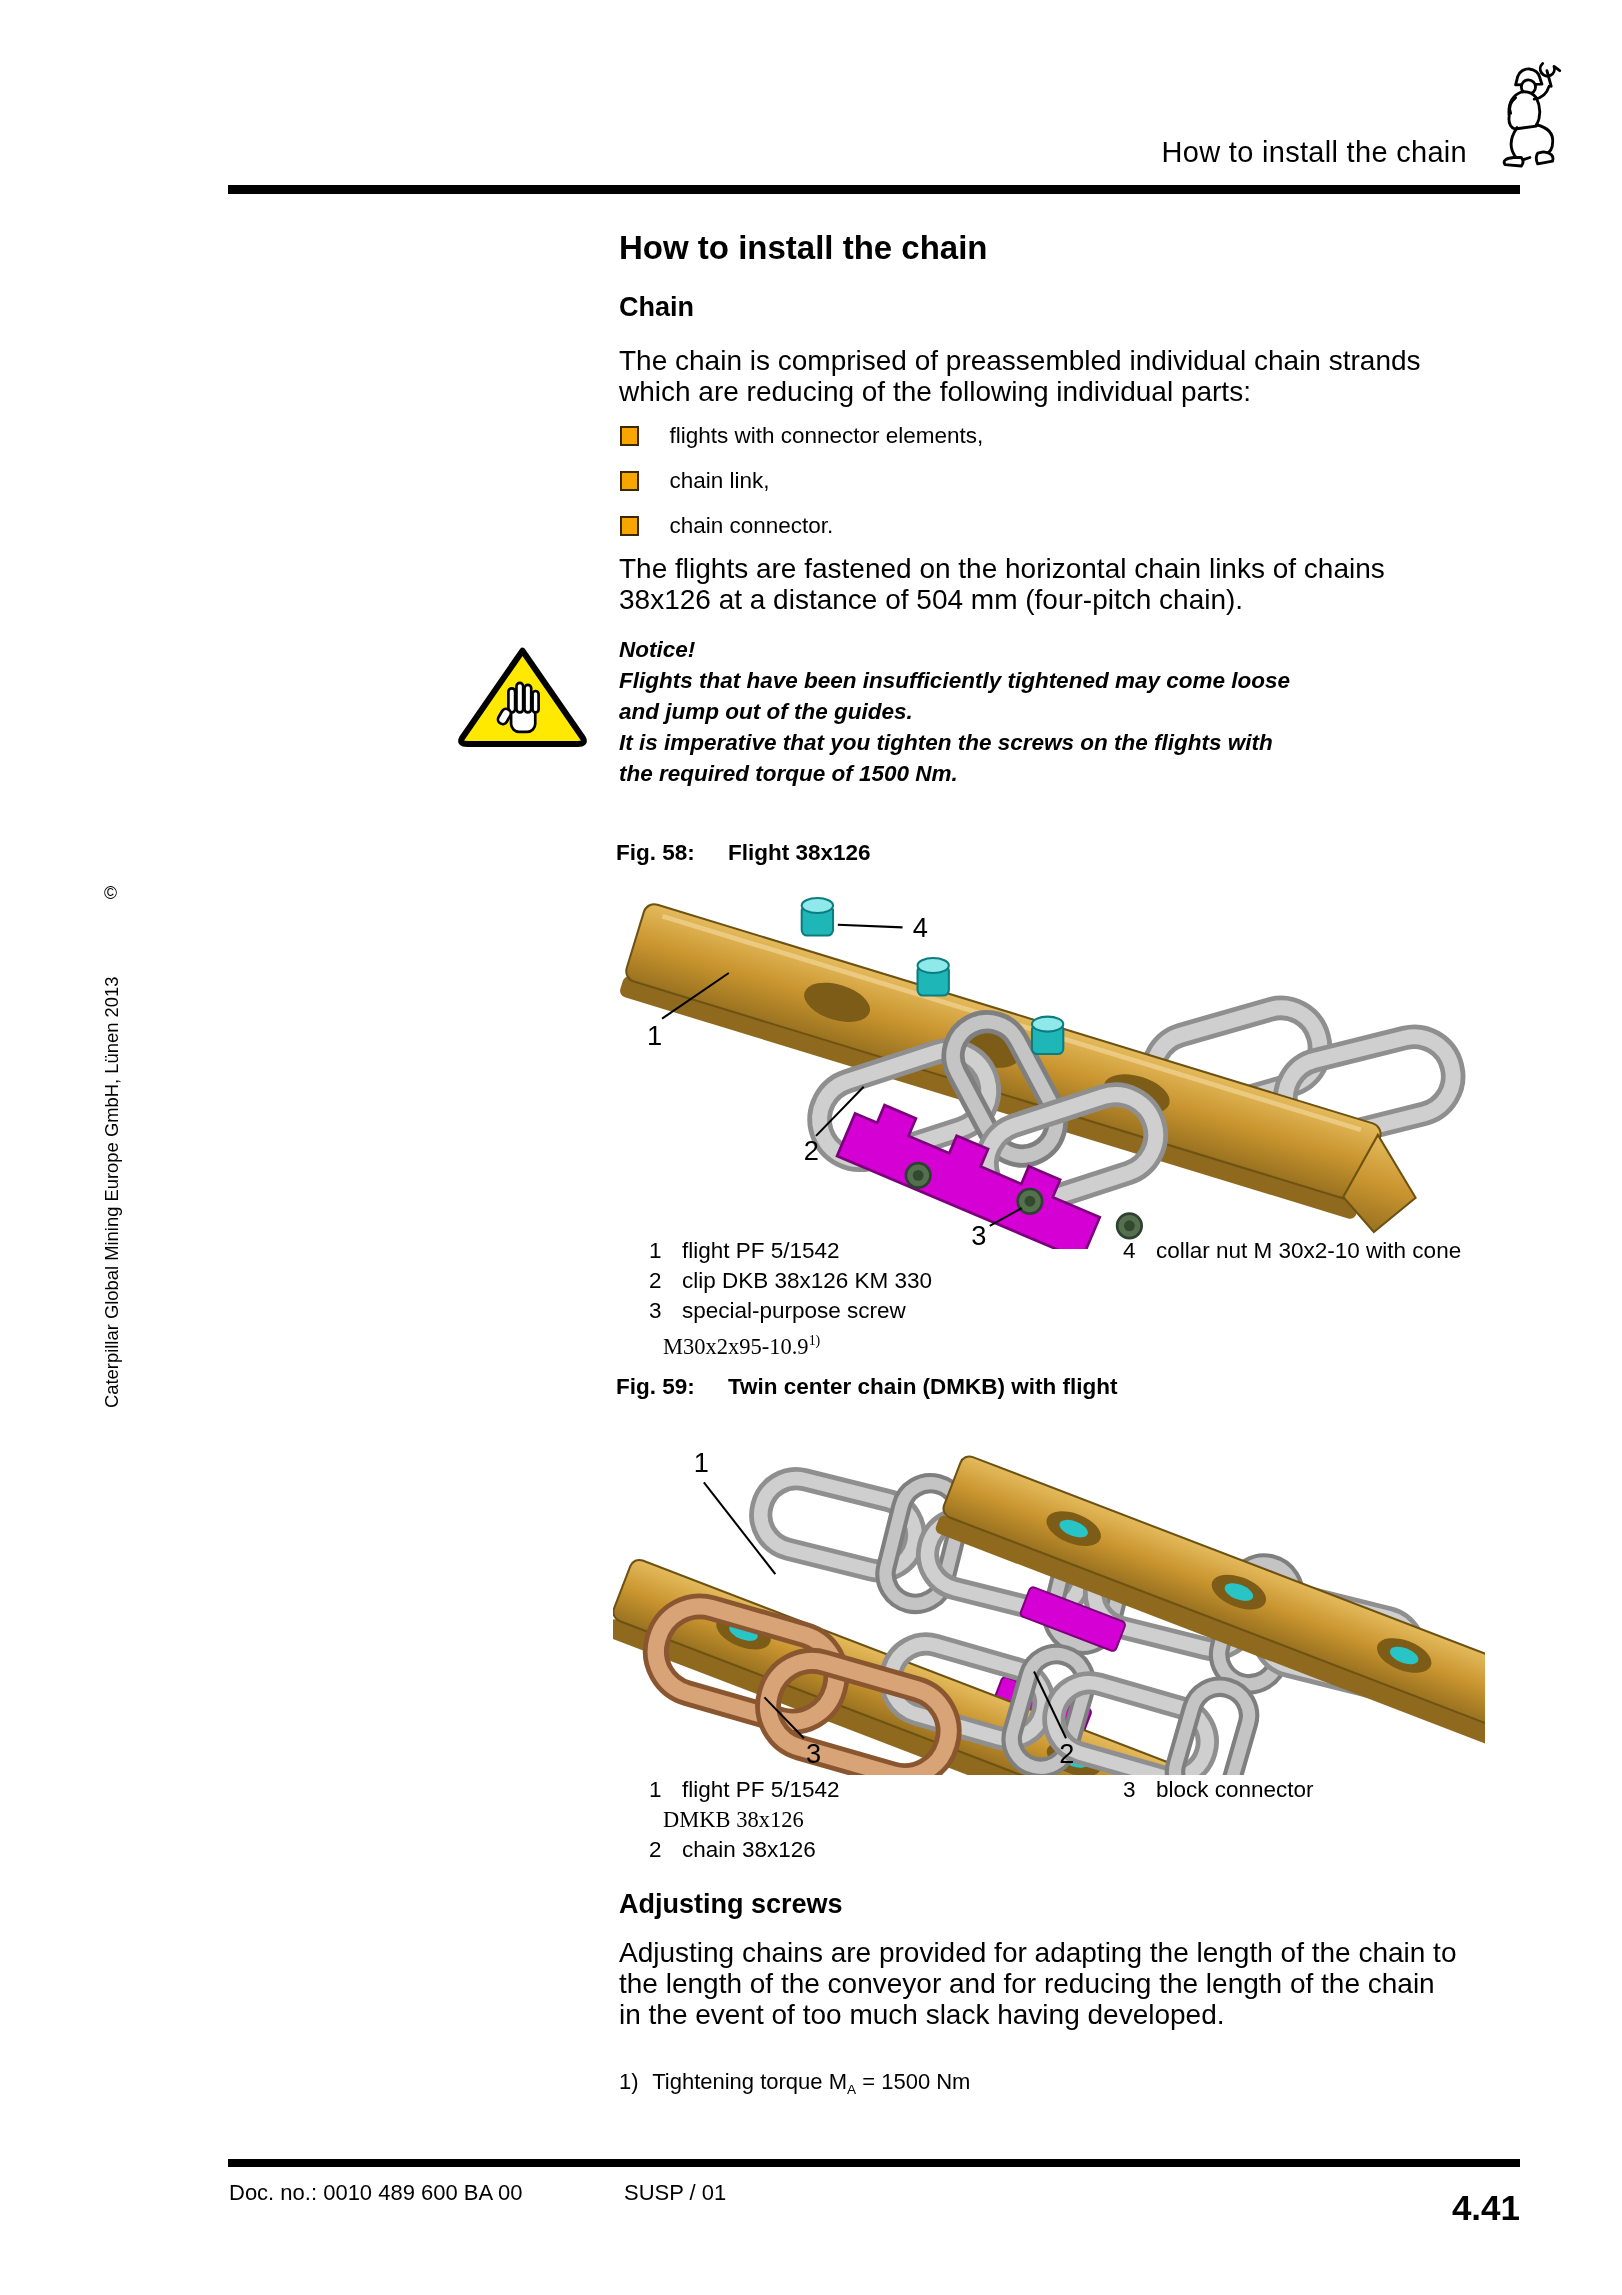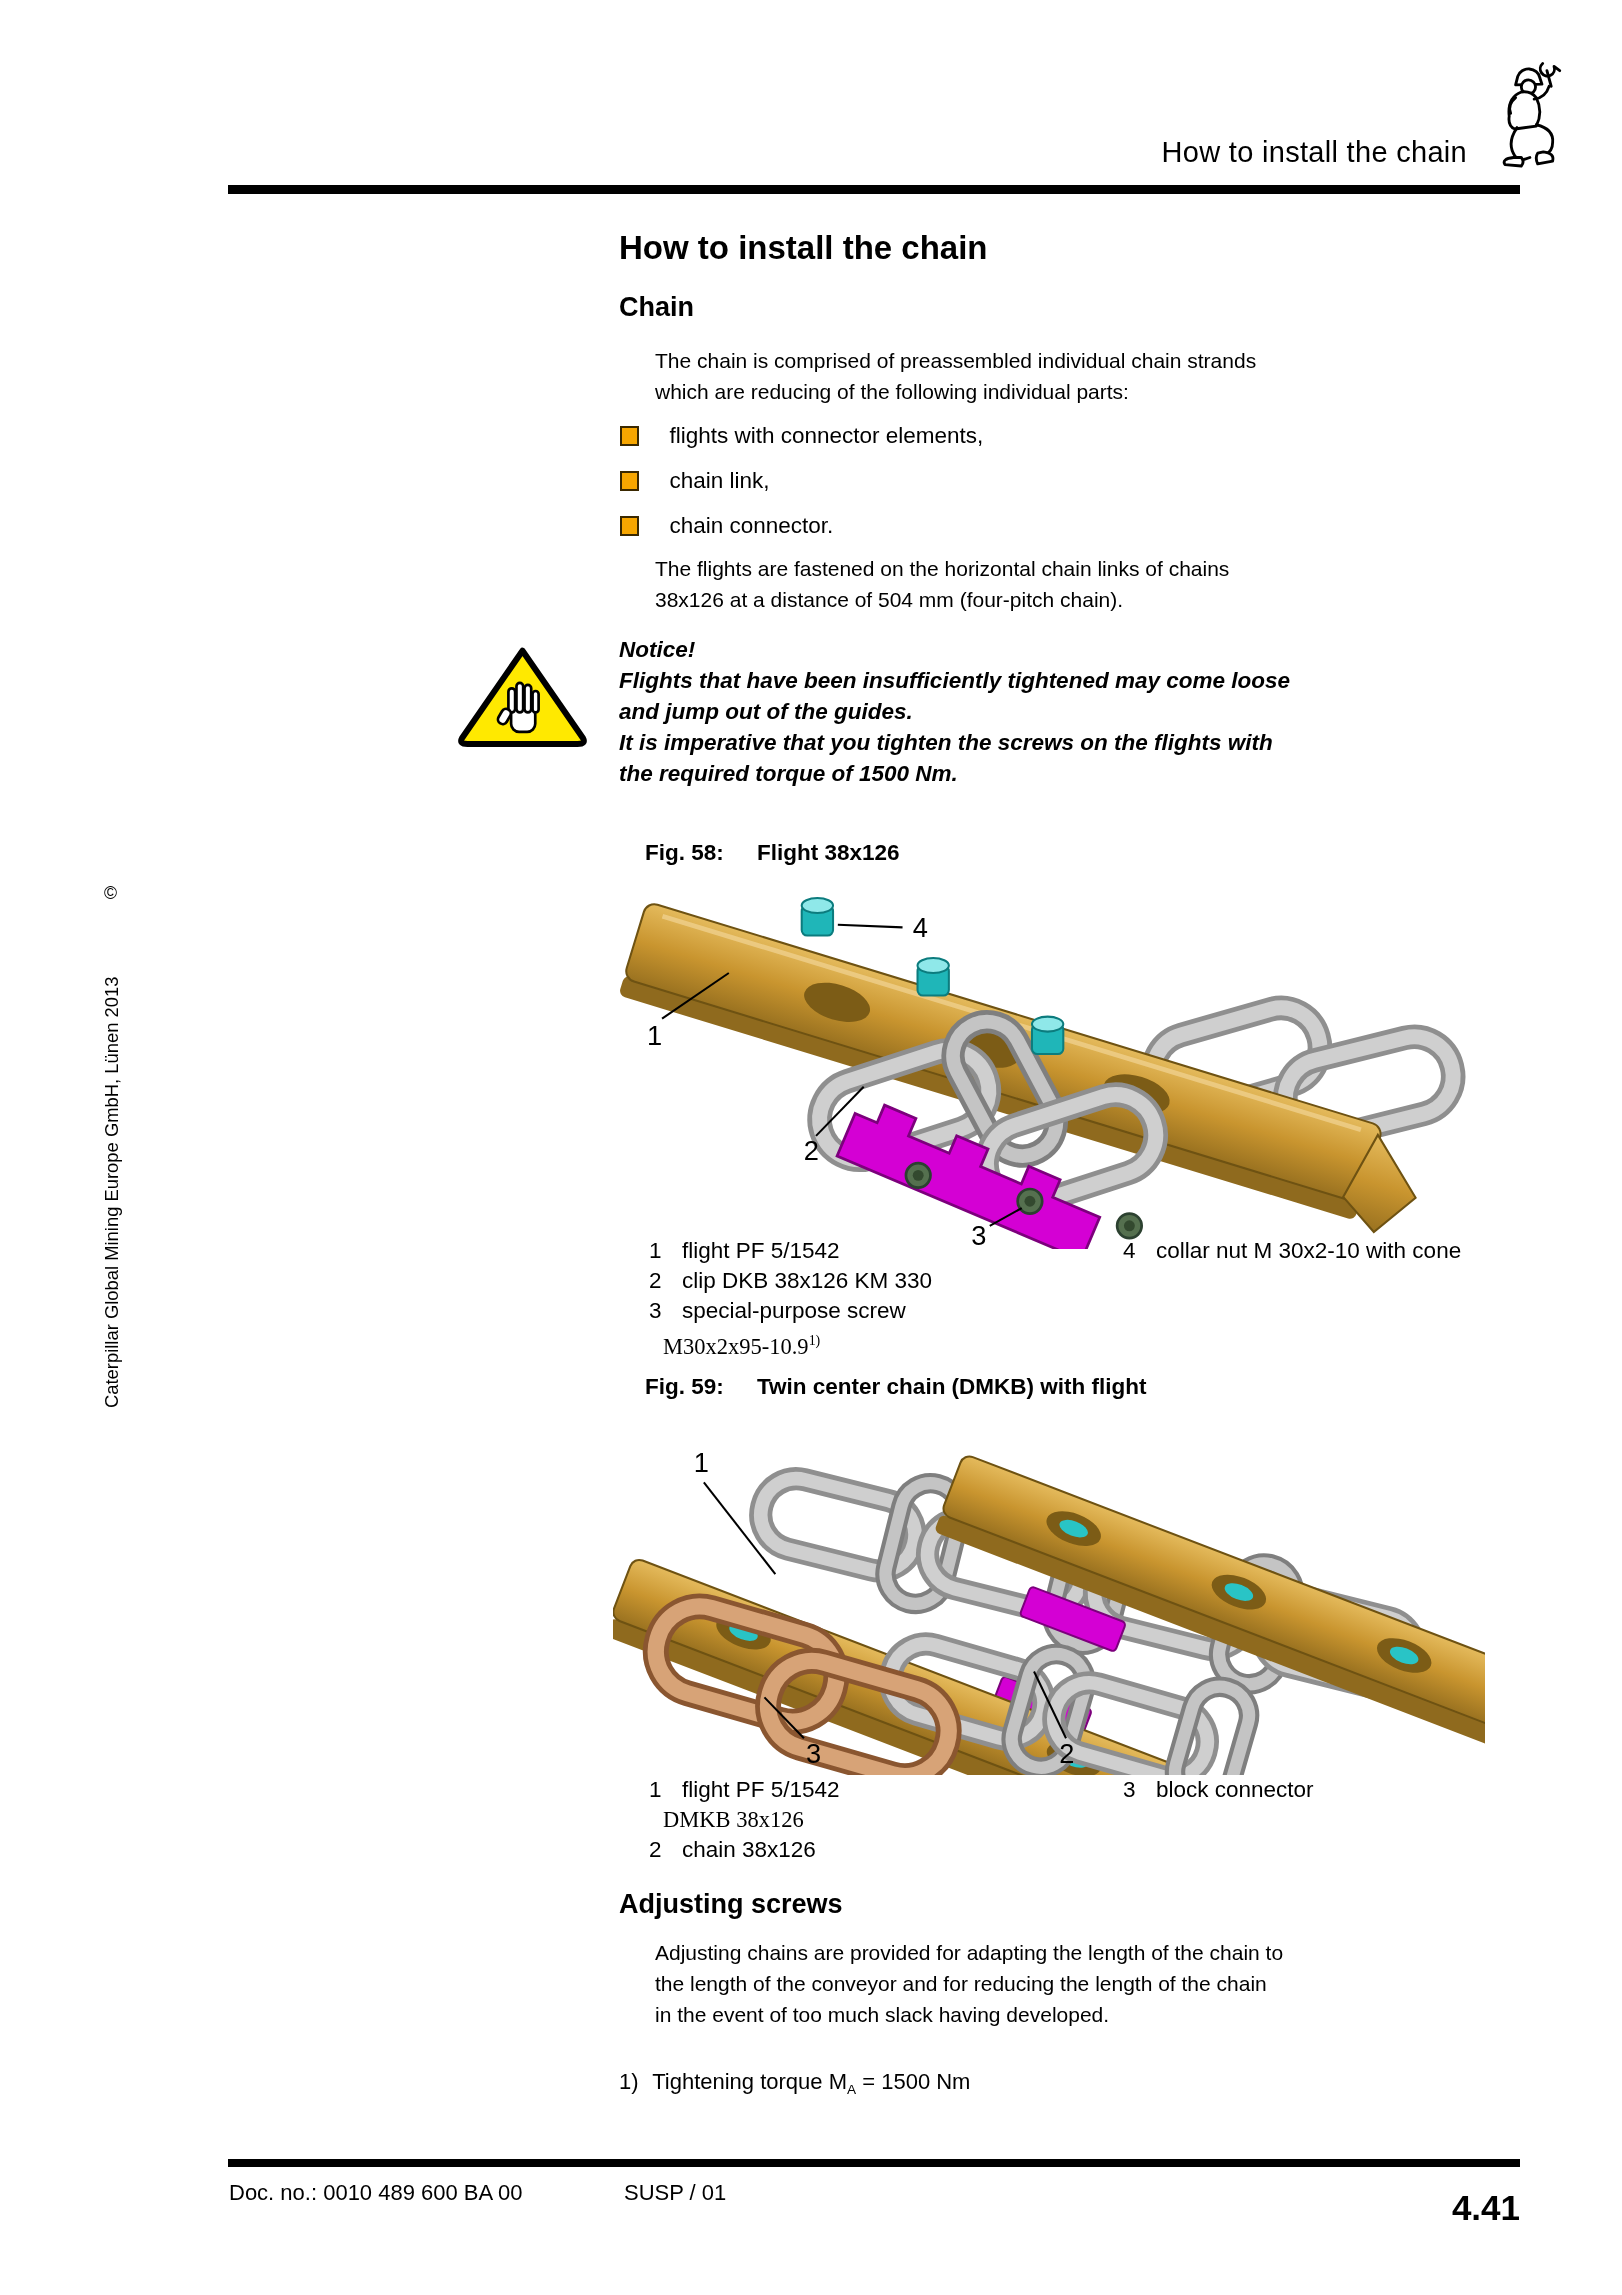--- a/index.html
+++ b/index.html
@@ -11,36 +11,36 @@
   .hdr-icon{top:55px;left:1484px;width:86px;height:121px;}
   .rule{left:228px;width:1292px;background:#000;}
   .rule-top{top:185px;height:8.9px;}
   .rule-bottom{top:2159px;height:8.2px;}
   
   .page-title{left:619px;top:229px;font-size:33px;font-weight:bold;}
   .sec-head{left:619px;font-size:27px;font-weight:bold;}
   .sec-chain{top:292px;}
   .sec-adjust{top:1889px;}
   
-  .btxt{left:619px;font-size:21px;line-height:31px;margin-left:36px;}
+  .btxt{left:619px;font-size:28px;line-height:31px;}
   .btxt div{white-space:nowrap;}
   .para1{top:345px;}
   .para2{top:553px;}
   .para-adjust{top:1937px;}
   
   .bullets{left:619px;top:421px;}
   .brow{display:flex;align-items:flex-start;height:45px;}
   .bsq{width:15px;height:16.4px;background:#F7A600;border:2.7px solid #3a2800;margin:4.8px 30px 0 1.4px;flex:0 0 auto;}
   .brow span{font-size:22.5px;line-height:30px;white-space:nowrap;}
   
   .notice{left:619px;top:634px;font-size:22.5px;line-height:31px;font-weight:bold;}
   .notice div{white-space:nowrap;font-style:italic;}
   .warn-icon{left:455px;top:644px;width:135px;height:104px;}
   
-  .figcap{left:645px;font-size:22.5px;font-weight:bold;display:flex;}
+  .figcap{left:616px;font-size:22.5px;font-weight:bold;display:flex;}
   .figcap .flabel{width:112px;flex:0 0 112px;}
   .cap58{top:840px;}
   .cap59{top:1374px;}
   .figsvg{left:613px;width:872px;}
   .svg58{top:881px;height:368px;}
   .svg59{top:1421px;height:354px;}
   
   .plist{font-size:22.5px;line-height:30px;}
   .pl58L{left:649px;top:1236px;}
   .pl58R{left:1123px;top:1236px;}

